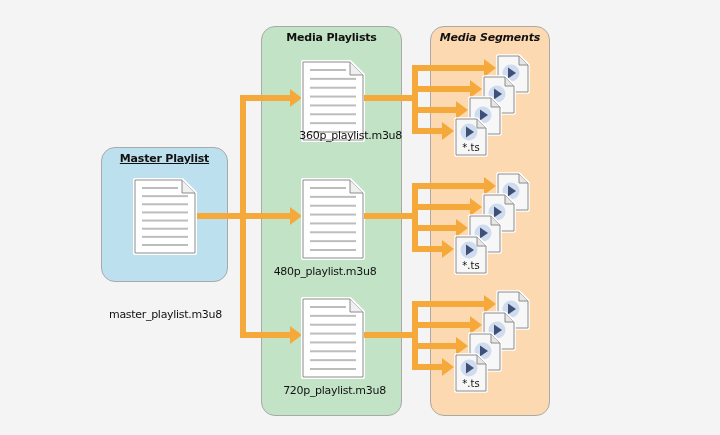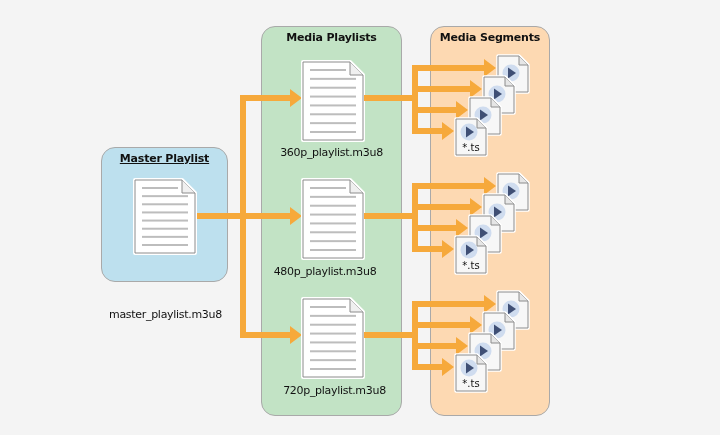--- a/index.html
+++ b/index.html
@@ -42,21 +42,21 @@
 
 <div class="panel" style="left:101px; top:147px; width:127px; height:135px; background:#bde0ee;">
   <div class="panel-title" style="top:4px;text-decoration:underline;">Master Playlist</div>
 </div>
 
 <div class="panel" style="left:261px; top:26px; width:141px; height:390px; background:#c2e3c5;">
   <div class="panel-title" style="top:4px;">Media Playlists</div>
 </div>
 
 <div class="panel" style="left:430px; top:26px; width:120px; height:390px; background:#fdd9b2;">
-  <div class="panel-title" style="top:4px;">Media Segments</div>
+  <div class="panel-title" style="top:4px;font-style:italic;">Media Segments</div>
 </div>
 
 <svg class="layer" id="diagram-svg" width="720" height="435" viewBox="0 0 720 435">
     <rect x="196" y="213" width="50" height="6" fill="#f6a93b"></rect>
     <rect x="240" y="95" width="6" height="243" fill="#f6a93b"></rect>
     <rect x="243" y="95" width="47" height="6" fill="#f6a93b"></rect>
     <polygon points="290,89 302,98 290,107" fill="#f6a93b"></polygon>
     <rect x="243" y="213" width="47" height="6" fill="#f6a93b"></rect>
     <polygon points="290,207 302,216 290,225" fill="#f6a93b"></polygon>
     <rect x="243" y="332" width="47" height="6" fill="#f6a93b"></rect>
@@ -226,15 +226,15 @@
       <path d="M456,355 L477,355 L486,364 L486,391 L456,391 Z" fill="#f7f7f7" stroke="#ffffff" stroke-width="3.5" stroke-linejoin="round"></path>
       <path d="M456,355 L477,355 L486,364 L486,391 L456,391 Z" fill="#f7f7f7" stroke="#8c8c8c" stroke-width="1"></path>
       <path d="M477,355 L477,364 L486,364" fill="#e6e6e6" stroke="#8c8c8c" stroke-width="1"></path>
       <circle cx="469" cy="368" r="8.5" fill="#cfdcef"></circle>
       <polygon points="466,362.5 474,368 466,373.5" fill="#3f4f75"></polygon>
       <text x="471" y="387" text-anchor="middle" font-family="DejaVu Sans, sans-serif" font-size="10" fill="#111">*.ts</text>
     </g>
   </svg>
 
 <div class="file-label" style="left:109px; width:112px; top:260px;margin-top:48px;">master_playlist.m3u8</div>
-<div class="file-label" style="left:261px; width:141px; top:146px;">360p_playlist.m3u8</div>
+<div class="file-label" style="left:261px; width:141px; top:129px;text-align:right;">360p_playlist.m3u8</div>
 <div class="file-label" style="left:261px; width:128px; top:265px;">480p_playlist.m3u8</div>
 <div class="file-label" style="left:276px; width:117px; top:384px;text-align:center;">720p_playlist.m3u8</div>
 
 </body></html>

